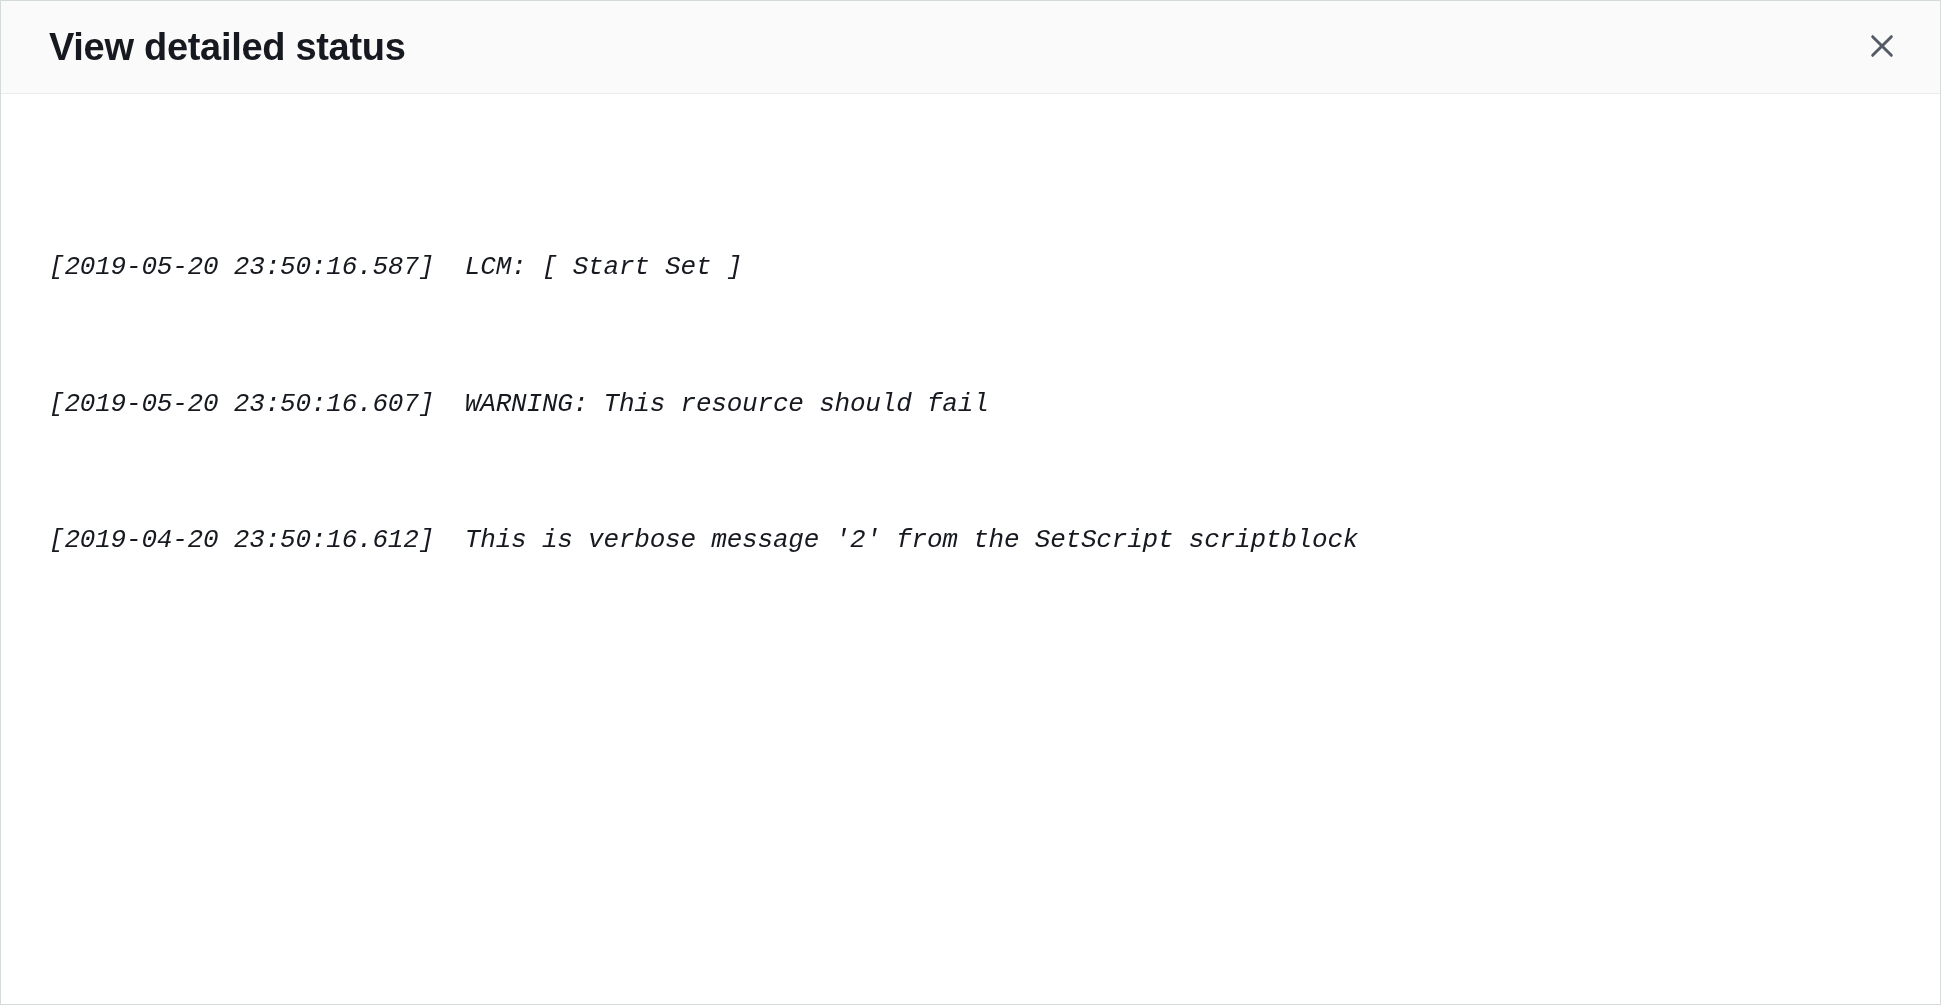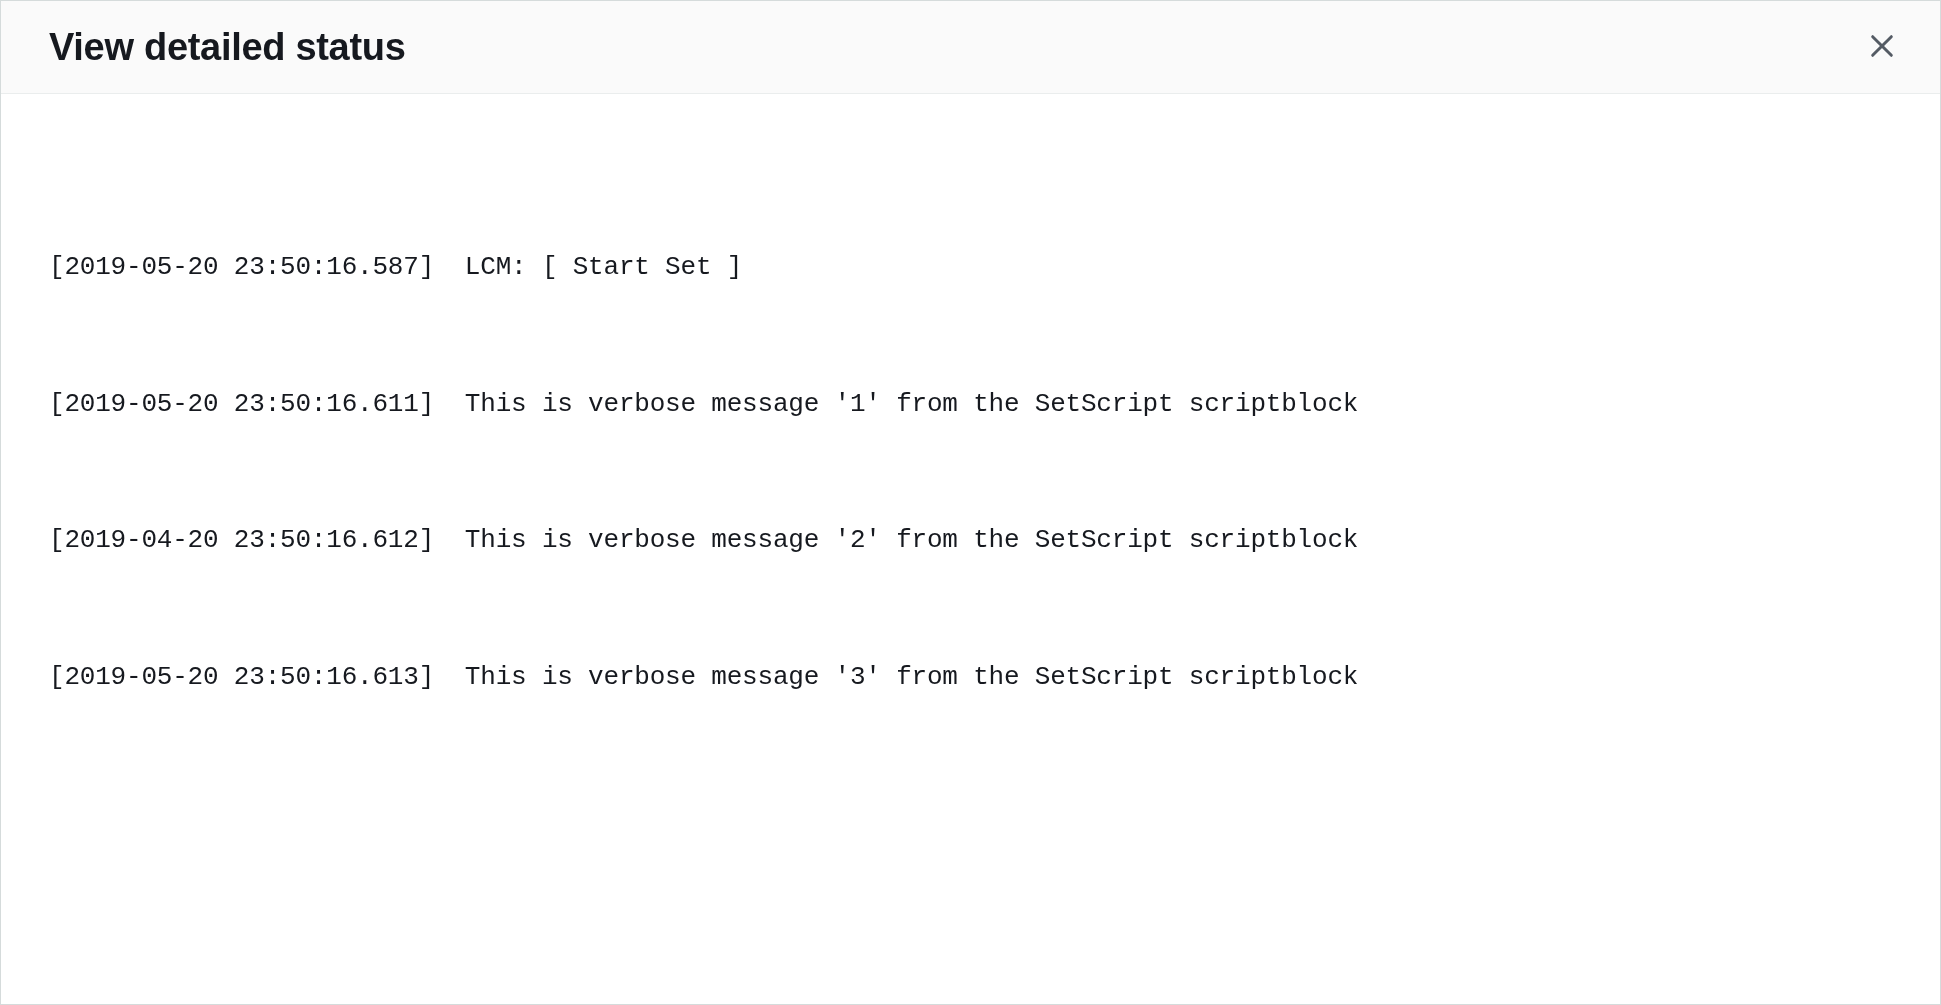--- a/index.html
+++ b/index.html
@@ -61,43 +61,43 @@
       font-size: 26px;
       line-height: 1.75;
       color: #16191f;
       white-space: pre;
       font-weight: 500;
       letter-spacing: -0.2px;
     }
     .log-line {
       display: block;
       white-space: pre;
+      font-style: italic;
     }
   </style>
 </head>
 <body>
 
 <div class="modal">
   <div class="modal-header">
     <h1 class="modal-title">View detailed status</h1>
     <button class="close-btn" aria-label="Close">
       <span>
         <svg viewBox="0 0 24 24" fill="none" stroke="currentColor" stroke-width="2.2" stroke-linecap="round">
           <line x1="5" y1="5" x2="19" y2="19"></line>
           <line x1="19" y1="5" x2="5" y2="19"></line>
         </svg>
       </span>
     </button>
   </div>
   <div class="modal-body">
     <div class="log-block">
       <span class="log-line">[2019-05-20 23:50:16.587]  LCM: [ Start Set ]</span>
-      <span class="log-line">[2019-05-20 23:50:16.611]  This is verbose message '1' from the SetScript scriptblock</span>
+      <span class="log-line">[2019-05-20 23:50:16.607]  WARNING: This resource should fail</span>
       <span class="log-line">[2019-04-20 23:50:16.612]  This is verbose message '2' from the SetScript scriptblock</span>
-      <span class="log-line">[2019-05-20 23:50:16.613]  This is verbose message '3' from the SetScript scriptblock</span>
       
       
       
       
       
       
       
       
       
       

